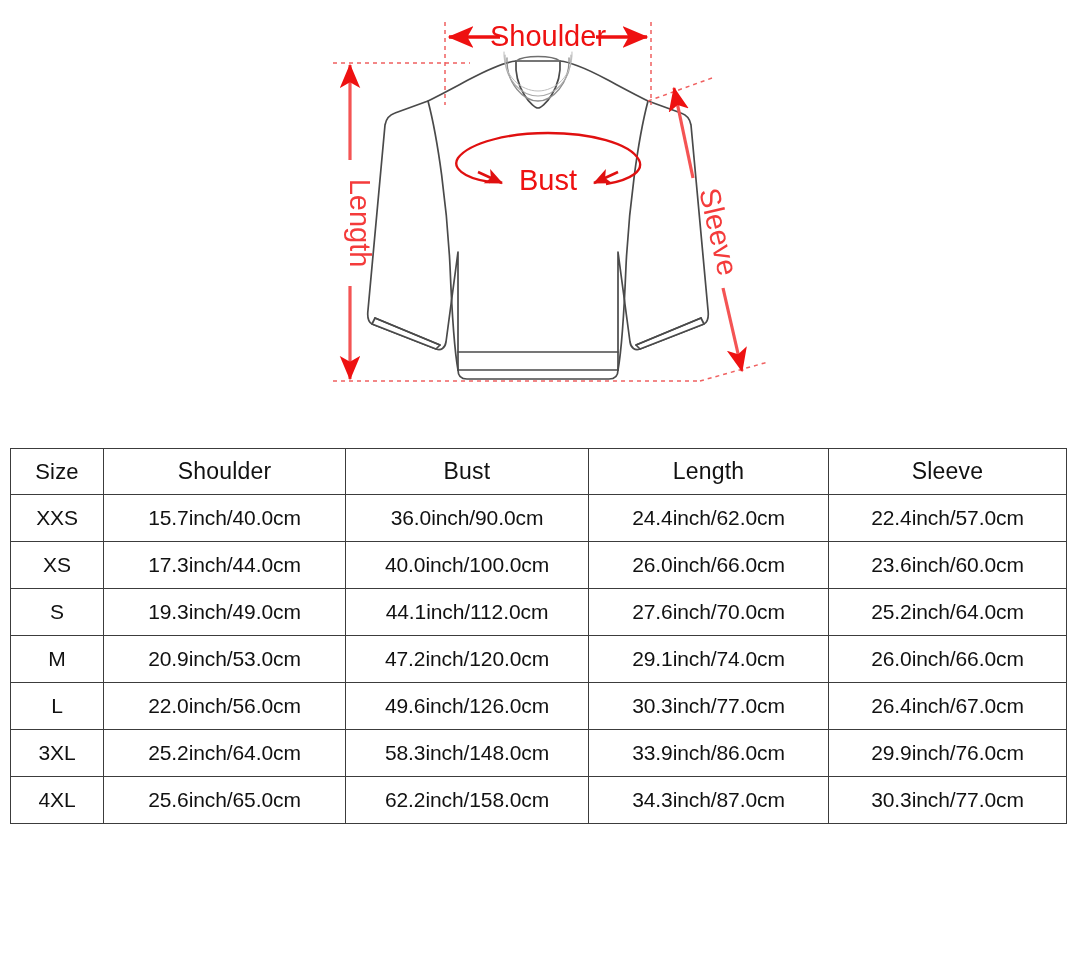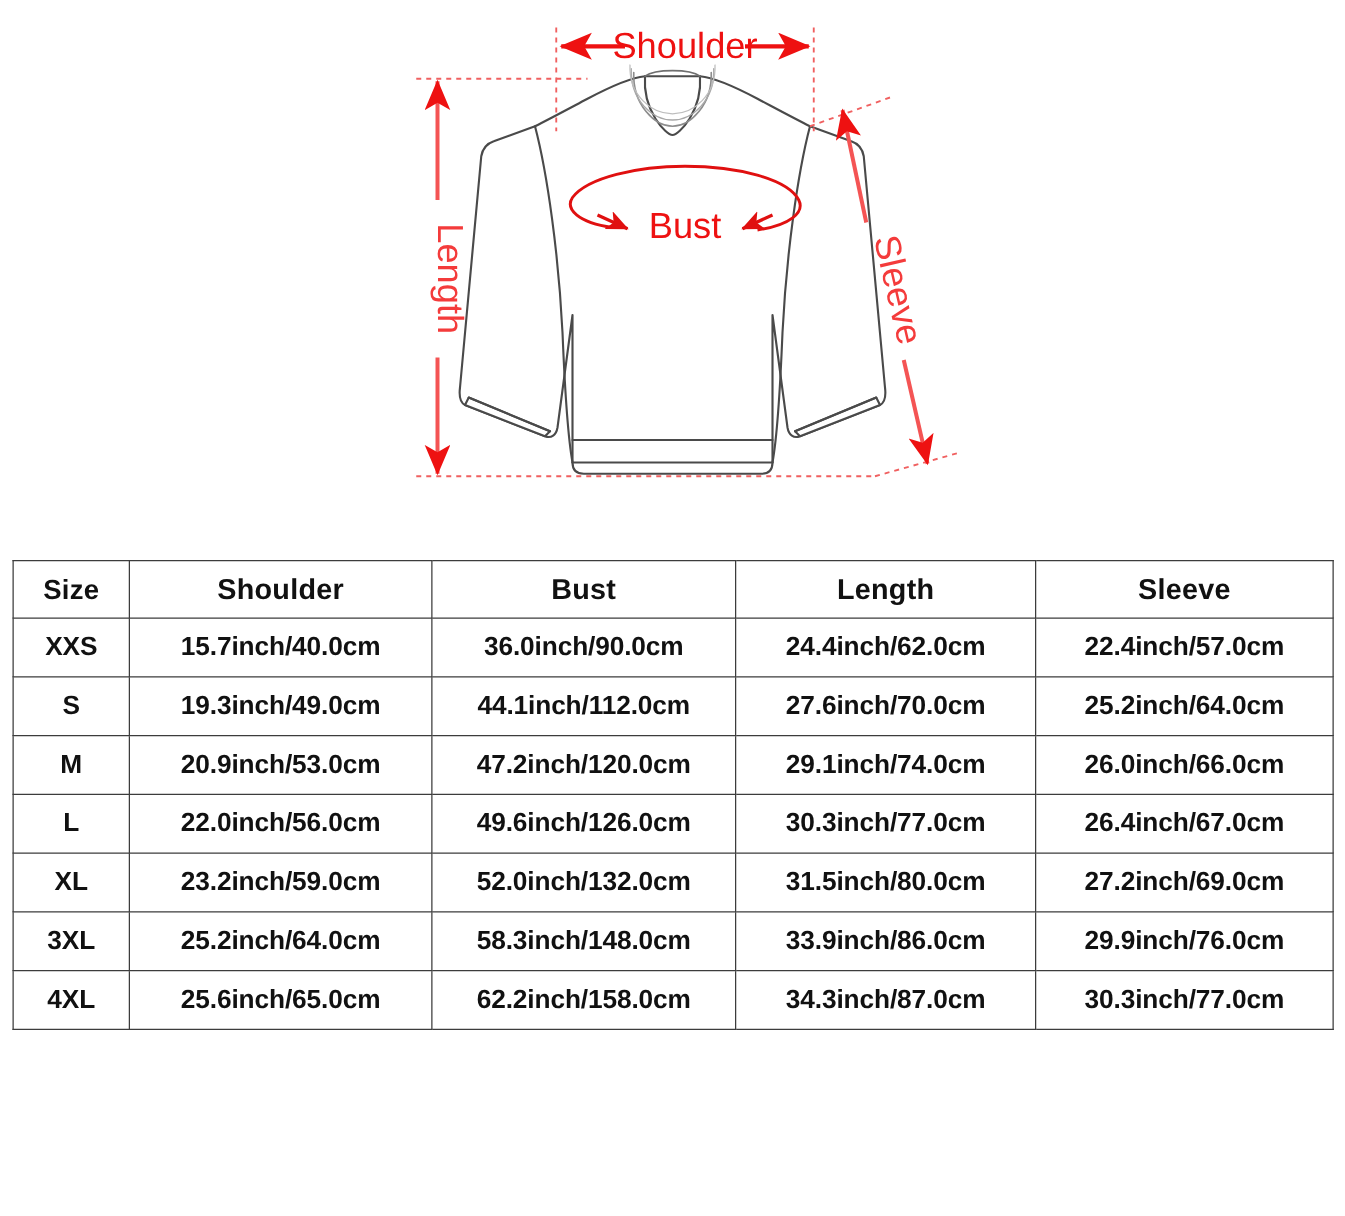--- a/index.html
+++ b/index.html
@@ -42,21 +42,21 @@
     width: 1056px;
     table-layout: fixed;
   }
   table#size-table td,
   table#size-table th {
     border: 1.6px solid #3c3c3c;
     text-align: center;
     vertical-align: middle;
     color: #111111;
     background: #ffffff;
-    font-weight: bold;
+    font-weight: normal;
     padding: 0;
   }
   table#size-table thead th {
     height: 45px;
     font-size: 23px;
     letter-spacing: 0.2px;
   }
   table#size-table tbody td {
     height: 46px;
     font-size: 21px;
@@ -207,20 +207,27 @@
     </thead>
     <tbody>
       <tr>
         <td class="size-cell">XXS</td>
         <td>15.7inch/40.0cm</td>
         <td>36.0inch/90.0cm</td>
         <td>24.4inch/62.0cm</td>
         <td>22.4inch/57.0cm</td>
       </tr>
       <tr>
+        <td class="size-cell">XS</td>
+        <td>17.3inch/44.0cm</td>
+        <td>40.0inch/100.0cm</td>
+        <td>26.0inch/66.0cm</td>
+        <td>23.6inch/60.0cm</td>
+      </tr>
+      <tr>
         <td class="size-cell">S</td>
         <td>19.3inch/49.0cm</td>
         <td>44.1inch/112.0cm</td>
         <td>27.6inch/70.0cm</td>
         <td>25.2inch/64.0cm</td>
       </tr>
       <tr>
         <td class="size-cell">M</td>
         <td>20.9inch/53.0cm</td>
         <td>47.2inch/120.0cm</td>
@@ -228,27 +235,20 @@
         <td>26.0inch/66.0cm</td>
       </tr>
       <tr>
         <td class="size-cell">L</td>
         <td>22.0inch/56.0cm</td>
         <td>49.6inch/126.0cm</td>
         <td>30.3inch/77.0cm</td>
         <td>26.4inch/67.0cm</td>
       </tr>
       <tr>
-        <td class="size-cell">XL</td>
-        <td>23.2inch/59.0cm</td>
-        <td>52.0inch/132.0cm</td>
-        <td>31.5inch/80.0cm</td>
-        <td>27.2inch/69.0cm</td>
-      </tr>
-      <tr>
         <td class="size-cell">3XL</td>
         <td>25.2inch/64.0cm</td>
         <td>58.3inch/148.0cm</td>
         <td>33.9inch/86.0cm</td>
         <td>29.9inch/76.0cm</td>
       </tr>
       <tr>
         <td class="size-cell">4XL</td>
         <td>25.6inch/65.0cm</td>
         <td>62.2inch/158.0cm</td>

